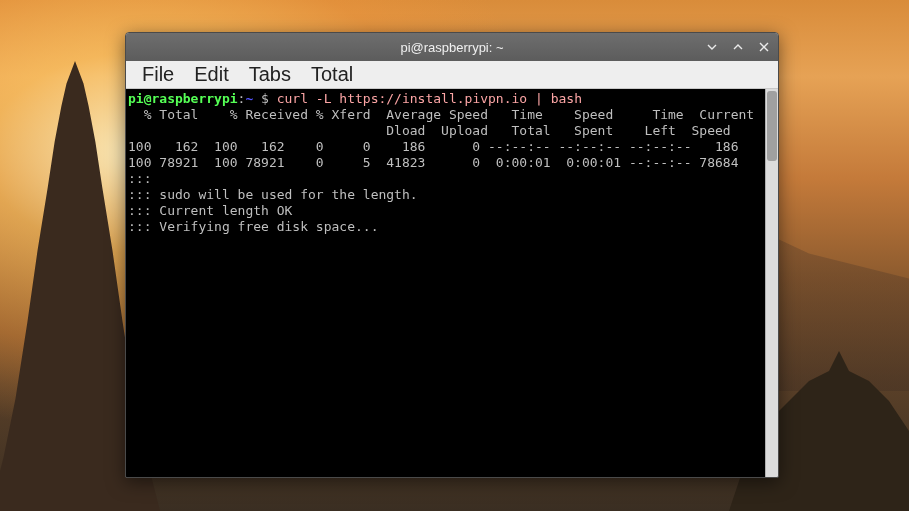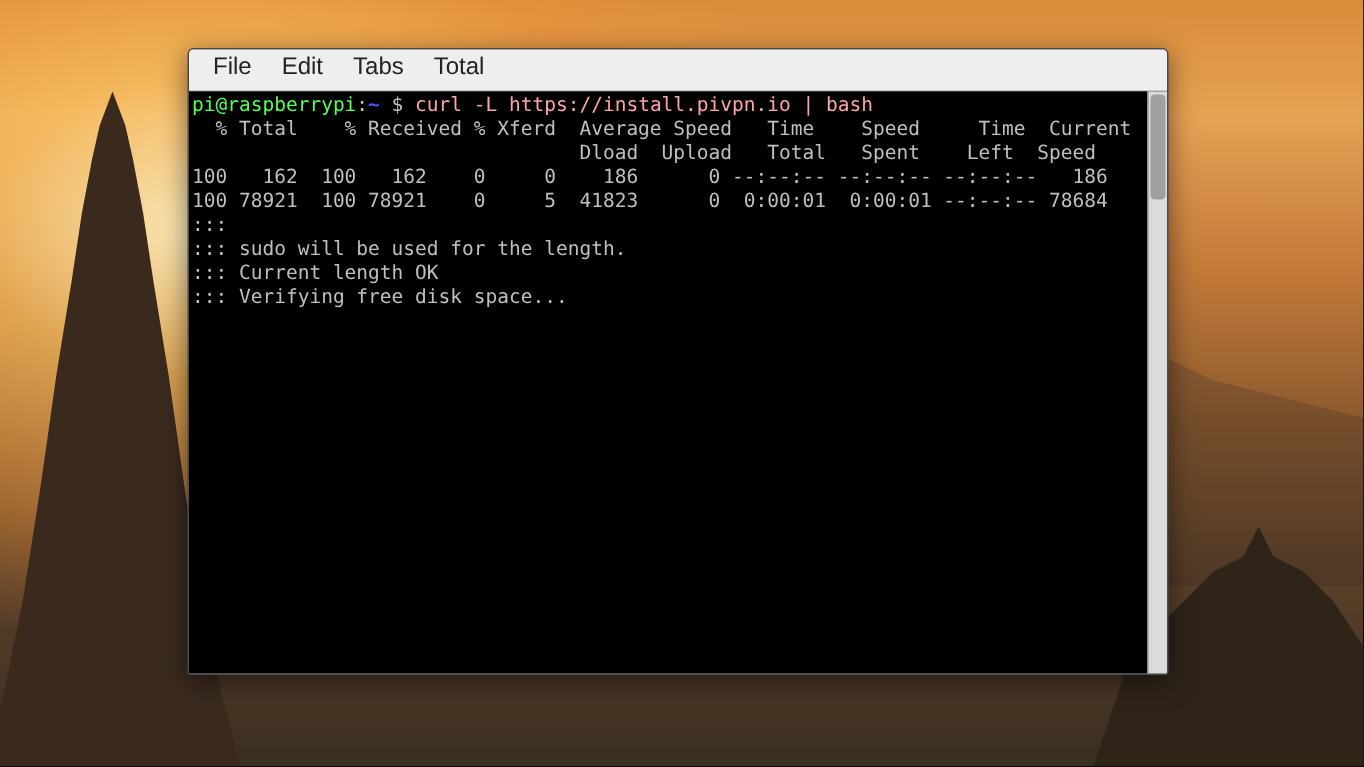--- a/index.html
+++ b/index.html
@@ -80,23 +80,23 @@
       align-items: center;
       justify-content: center;
       color: #eaeaea;
       cursor: pointer;
       font-size: 12px;
     }
     .menubar {
       height: 28px;
       background: #eeeeee;
       display: flex;
-      align-items: flex-start;
+      align-items: center;
       padding: 0 6px;
-      font-size: 16px;
+      font-size: 20px;
       color: #222;
       border-bottom: 1px solid #c8c8c8;
     }
     .menubar .menu-item {
       padding: 3px 10px;
       cursor: pointer;
     }
     .term-area {
       display: flex;
       background: #000;
@@ -120,34 +120,54 @@
       position: relative;
     }
     .scrollbar-thumb {
       position: absolute;
       left: 1px; right: 1px;
       top: 2px;
       height: 70px;
       background: #a0a0a0;
       border-radius: 3px;
     }
-    .prompt-user { color: #55ff55; font-weight: normal; }
+    .prompt-user { color: #55ff55; font-weight: bold; }
     .prompt-path { color: #5555ff; font-weight: bold; }
     .prompt-dollar { color: #bfbfbf; }
     .cmd { color: #fca5a5; }
   </style>
 </head>
 <body>
 
 <div class="desktop-bg"></div>
 <div class="hills-right"></div>
 <div class="silhouette-left"></div>
 <div class="silhouette-right"></div>
 
 <div class="terminal-window">
+  <div class="titlebar">
+    <span>pi@raspberrypi: ~</span>
+    <div class="window-controls">
+      <span>
+        <svg width="10" height="10" viewBox="0 0 10 10">
+            <path d="M1 3 L5 7 L9 3" stroke="#eaeaea" stroke-width="1.4" fill="none"></path>
+          </svg>
+      </span>
+      <span>
+        <svg width="10" height="10" viewBox="0 0 10 10">
+            <path d="M1 7 L5 3 L9 7" stroke="#eaeaea" stroke-width="1.4" fill="none"></path>
+          </svg>
+      </span>
+      <span>
+        <svg width="10" height="10" viewBox="0 0 10 10">
+            <path d="M1 1 L9 9 M9 1 L1 9" stroke="#eaeaea" stroke-width="1.4"></path>
+          </svg>
+      </span>
+    </div>
+  </div>
 
   <div class="menubar">
     <div class="menu-item">File</div>
     <div class="menu-item">Edit</div>
     <div class="menu-item">Tabs</div>
     <div class="menu-item">Total</div>
   </div>
 
   <div class="term-area">
     <div class="term-content"><span class="prompt-user">pi@raspberrypi</span><span class="prompt-dollar">:</span><span class="prompt-path">~</span><span class="prompt-dollar"> $ </span><span class="cmd">curl -L https://install.pivpn.io | bash</span>

